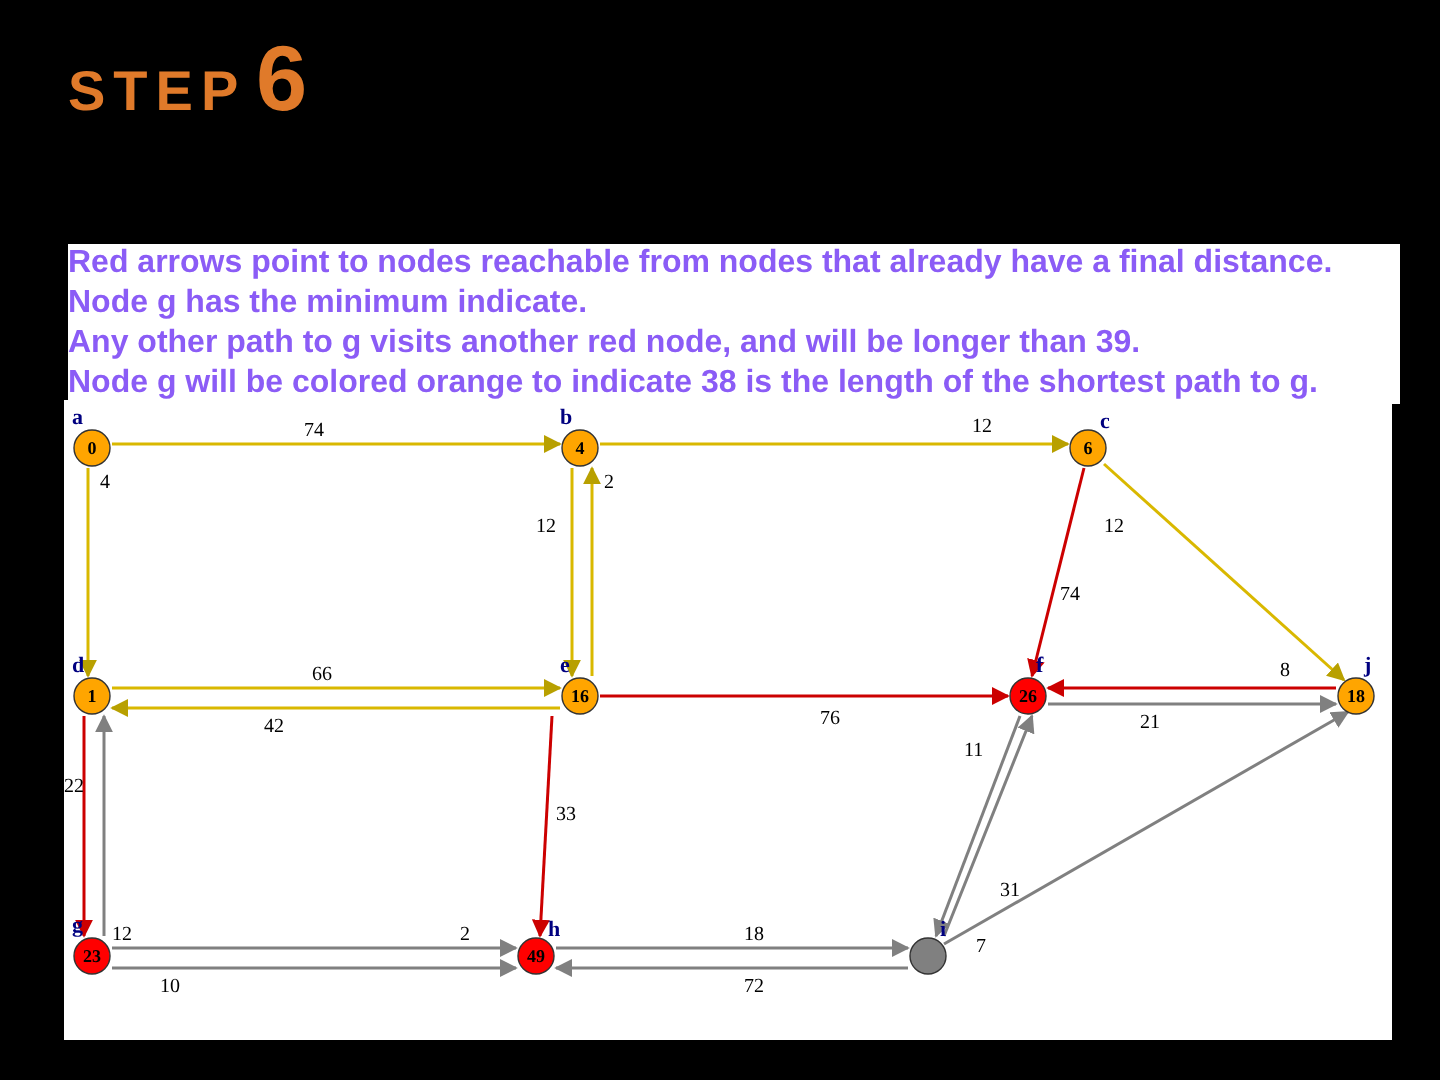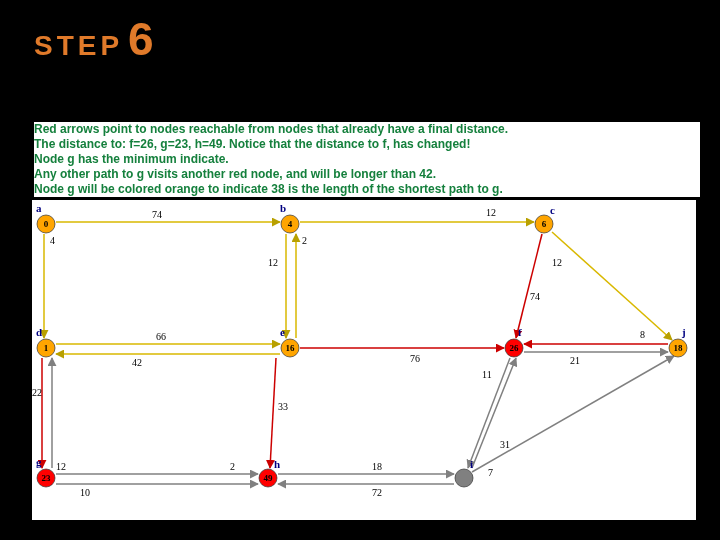--- a/index.html
+++ b/index.html
@@ -32,23 +32,23 @@
     left: 128px;
     color: #e07a2a;
     font-size: 46px;
     font-weight: 700;
   }
   .desc {
     position: absolute;
     top: 122px;
     left: 34px;
     right: 20px;
-    color: #15803d;
+    color: #8b5cf6;
     background: #fff;
-    font-size: 12px;
+    font-size: 16px;
     font-weight: 700;
     line-height: 1.25;
     z-index: 5;
   }
   .graph-wrap {
     position: absolute;
     top: 200px;
     left: 32px;
     width: 664px;
     height: 320px;
@@ -80,23 +80,22 @@
 </style>
 </head>
 <body>
 
 <div class="slide">
   <div class="title-step">STEP</div>
   <div class="title-num">6</div>
 
   <div class="desc">
     <div>Red arrows point to nodes reachable from nodes that already have a final distance.</div>
-    <div>The distance to: f=26, g=23, h=49. Notice that the distance to f, has changed!</div>
     <div>Node g has the minimum indicate.</div>
-    <div>Any other path to g visits another red node, and will be longer than 42.</div>
+    <div>Any other path to g visits another red node, and will be longer than 39.</div>
     <div>Node g will be colored orange to indicate 38 is the length of the shortest path to g.</div>
   </div>
 
   <div class="graph-wrap">
     <svg width="664" height="320" viewBox="0 0 664 320">
       <defs>
         <marker id="arr-red" viewBox="0 0 10 10" refX="9" refY="5" markerWidth="6" markerHeight="6" orient="auto">
           <path d="M0,0 L10,5 L0,10 z" fill="#cc0000"></path>
         </marker>
         <marker id="arr-yel" viewBox="0 0 10 10" refX="9" refY="5" markerWidth="6" markerHeight="6" orient="auto">

